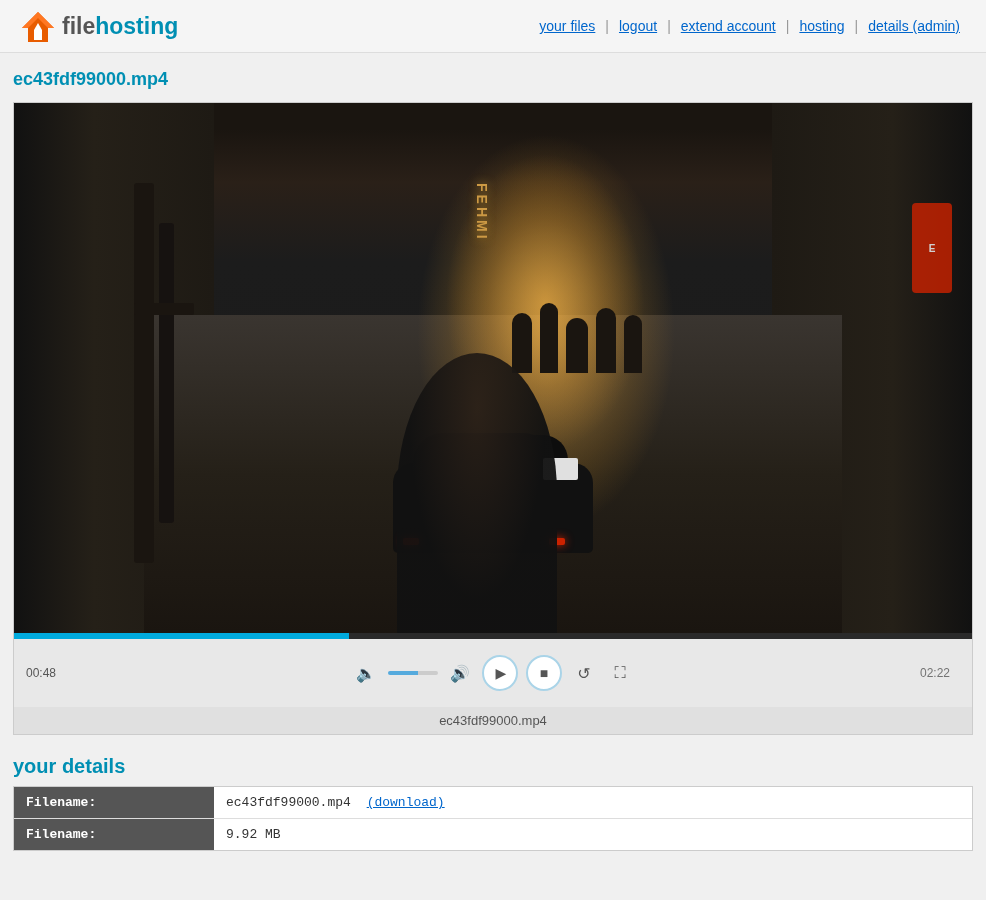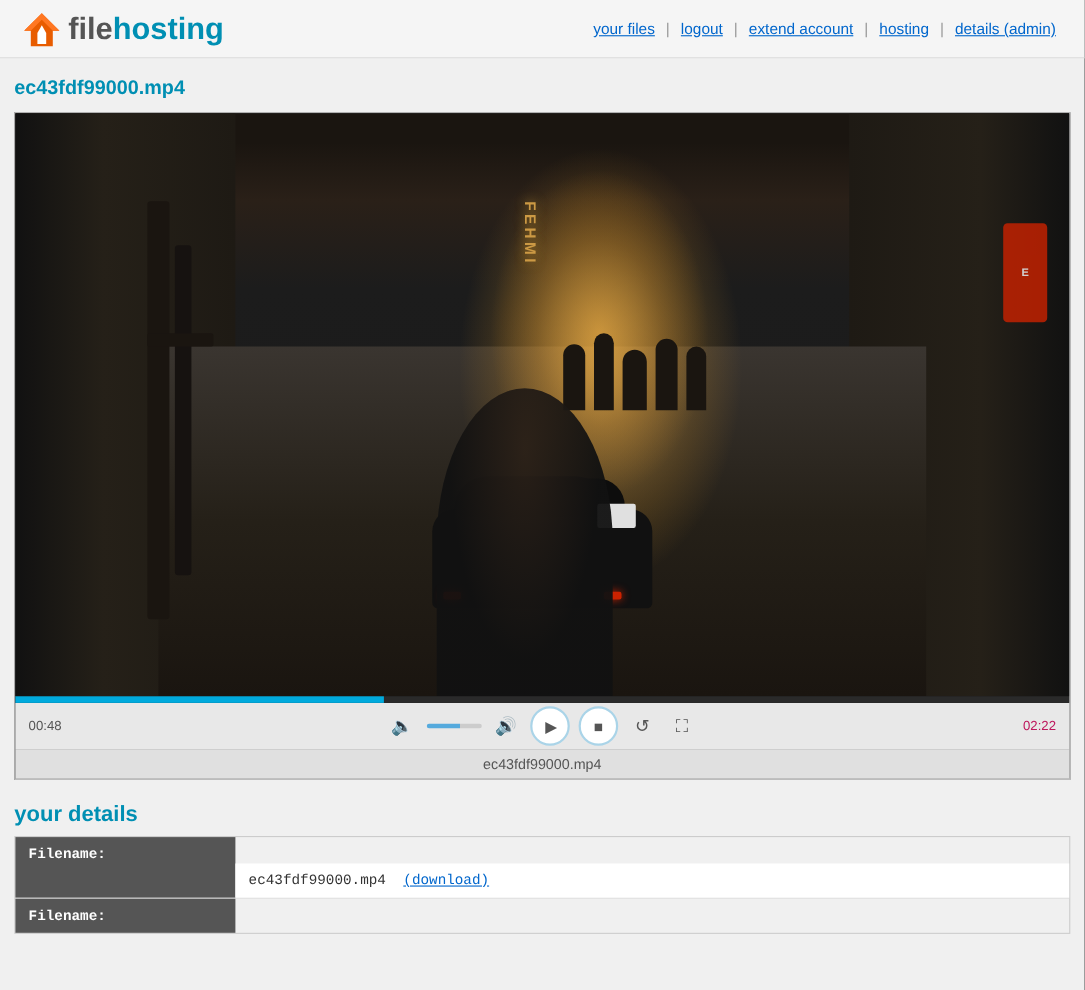--- a/index.html
+++ b/index.html
@@ -17,21 +17,21 @@
     #logo-area {
       display: flex;
       align-items: center;
       gap: 6px;
     }
     #logo-icon {
       width: 36px;
       height: 36px;
     }
     #logo-text {
-      font-size: 28px;
+      font-size: 23px;
       font-weight: bold;
     }
     #logo-file {
       color: #555;
     }
     #logo-hosting {
       color: #008fb3;
     }
     #nav {
       display: flex;
@@ -194,35 +194,34 @@
     }
     #progress-bar {
       height: 100%;
       background: #00aadd;
       width: 35%;
     }
 
     
     #controls-bar {
       background: #e8e8e8;
-      padding: 3px 12px;
+      padding: 16px 12px;
       display: flex;
       align-items: center;
       justify-content: space-between;
     }
     #time-left {
       color: #555;
       font-size: 12px;
       min-width: 40px;
     }
     #time-right {
-      color: #be185d;
+      color: #737373;
       font-size: 12px;
       min-width: 40px;
-      text-align: right;
     }
     #controls-center {
       display: flex;
       align-items: center;
       gap: 8px;
       flex: 1;
       justify-content: center;
     }
     .ctrl-btn {
       width: 28px;
@@ -300,21 +299,20 @@
       width: 200px;
       min-width: 200px;
       font-size: 13px;
     }
     .detail-value {
       background: white;
       padding: 8px 12px;
       flex: 1;
       font-size: 13px;
       color: #333;
-      margin-top: 24px;
     }
     .detail-download-link {
       color: #0066cc;
       text-decoration: underline;
       cursor: pointer;
       margin-left: 8px;
     }
   </style>
 </head>
 <body>
@@ -449,17 +447,18 @@
       <div class="detail-row">
         <div class="detail-label">Filename:</div>
         <div class="detail-value">
           <span>ec43fdf99000.mp4</span>
           <a class="detail-download-link">(download)</a>
         </div>
       </div>
 
       <div class="detail-row">
         <div class="detail-label">Filename:</div>
+        <div class="detail-value">9.92 MB</div>
       </div>
     </div>
   </div>
 
 </div>
 
 </body></html>

